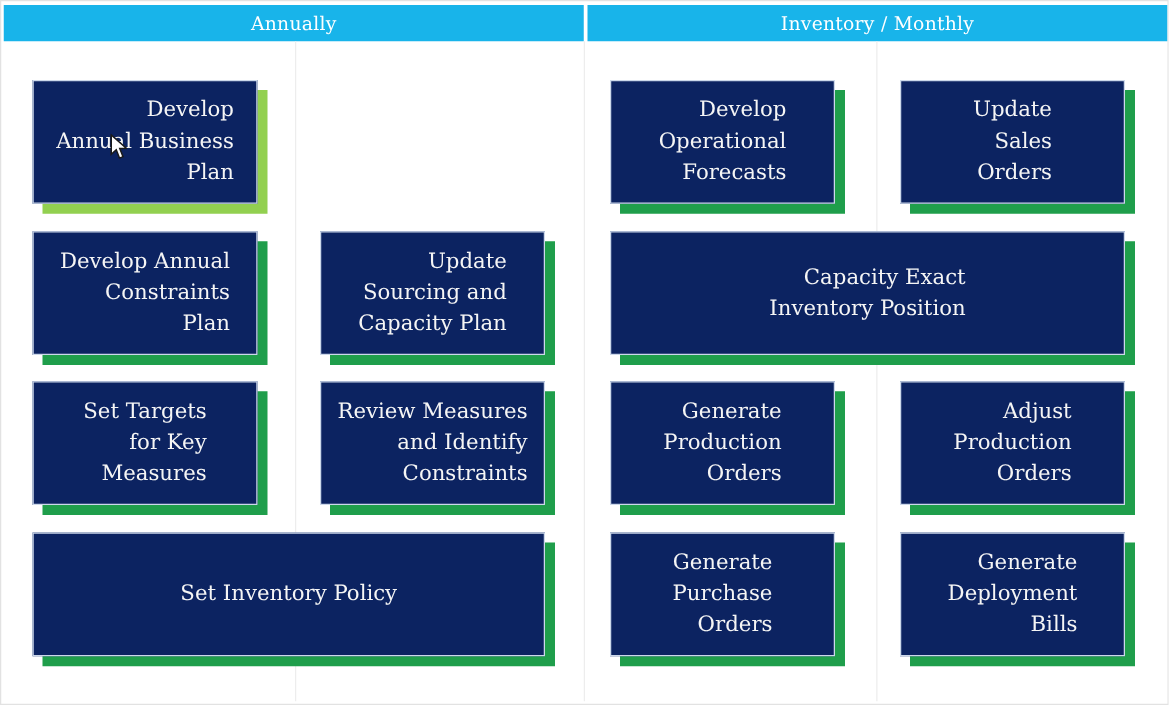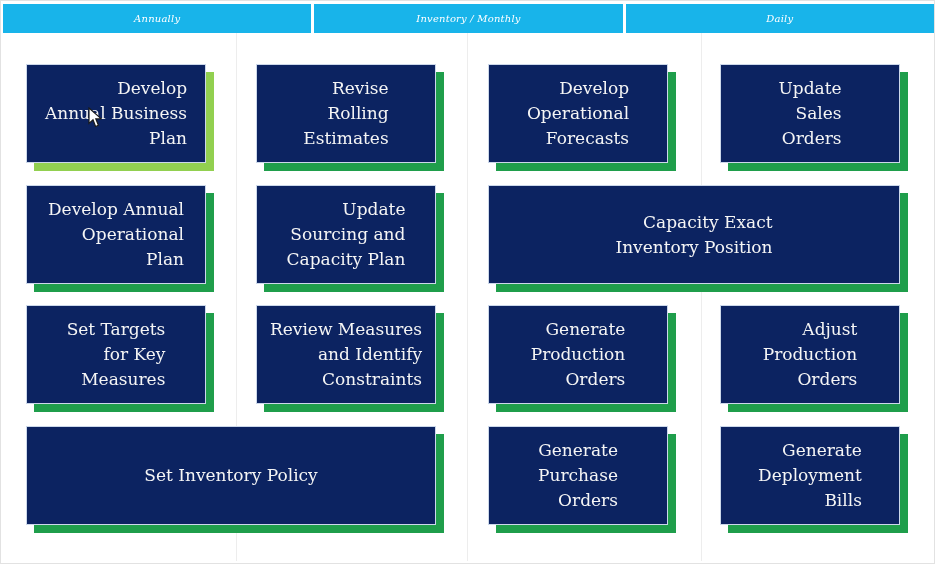--- a/index.html
+++ b/index.html
@@ -15,23 +15,22 @@
   
   .header-row{
     position:absolute;left:2px;top:3px;width:931px;height:29px;
     display:flex;gap:3px;
   }
   .header-cell{
     flex:1 1 0;
     background:#18b4ea;
     color:#ffffff;
     display:flex;align-items:center;justify-content:center;
-    font-size:10px;
+    font-size:15px;
     letter-spacing:.2px;
-    font-style:italic;
   }
   
   .col-sep{
     position:absolute;top:32px;bottom:2px;width:1px;
     background:#ededed;
   }
   .sep-1{left:235px;}
   .sep-2{left:466px;}
   .sep-3{left:700px;}
   
@@ -63,42 +62,38 @@
   }
 </style>
 </head>
 <body>
 
 <div class="canvas">
 
   <div class="header-row">
     <div class="header-cell">Annually</div>
     <div class="header-cell">Inventory / Monthly</div>
-    <div class="header-cell">Daily</div>
   </div>
 
   <div class="col-sep sep-1"></div>
   <div class="col-sep sep-2"></div>
   <div class="col-sep sep-3"></div>
 
   <div class="task colA row1 highlight">Develop
 Annual Business
 Plan</div>
-  <div class="task colB row1">Revise
-Rolling
-Estimates</div>
   <div class="task colC row1">Develop
 Operational
 Forecasts</div>
   <div class="task colD row1">Update
 Sales
 Orders</div>
 
   <div class="task colA row2">Develop Annual
-Operational
+Constraints
 Plan</div>
   <div class="task colB row2">Update
 Sourcing and
 Capacity Plan</div>
   <div class="task colC row2 wide-cd">Capacity Exact
 Inventory Position</div>
 
   <div class="task colB row3">Review Measures
 and Identify
 Constraints</div>

